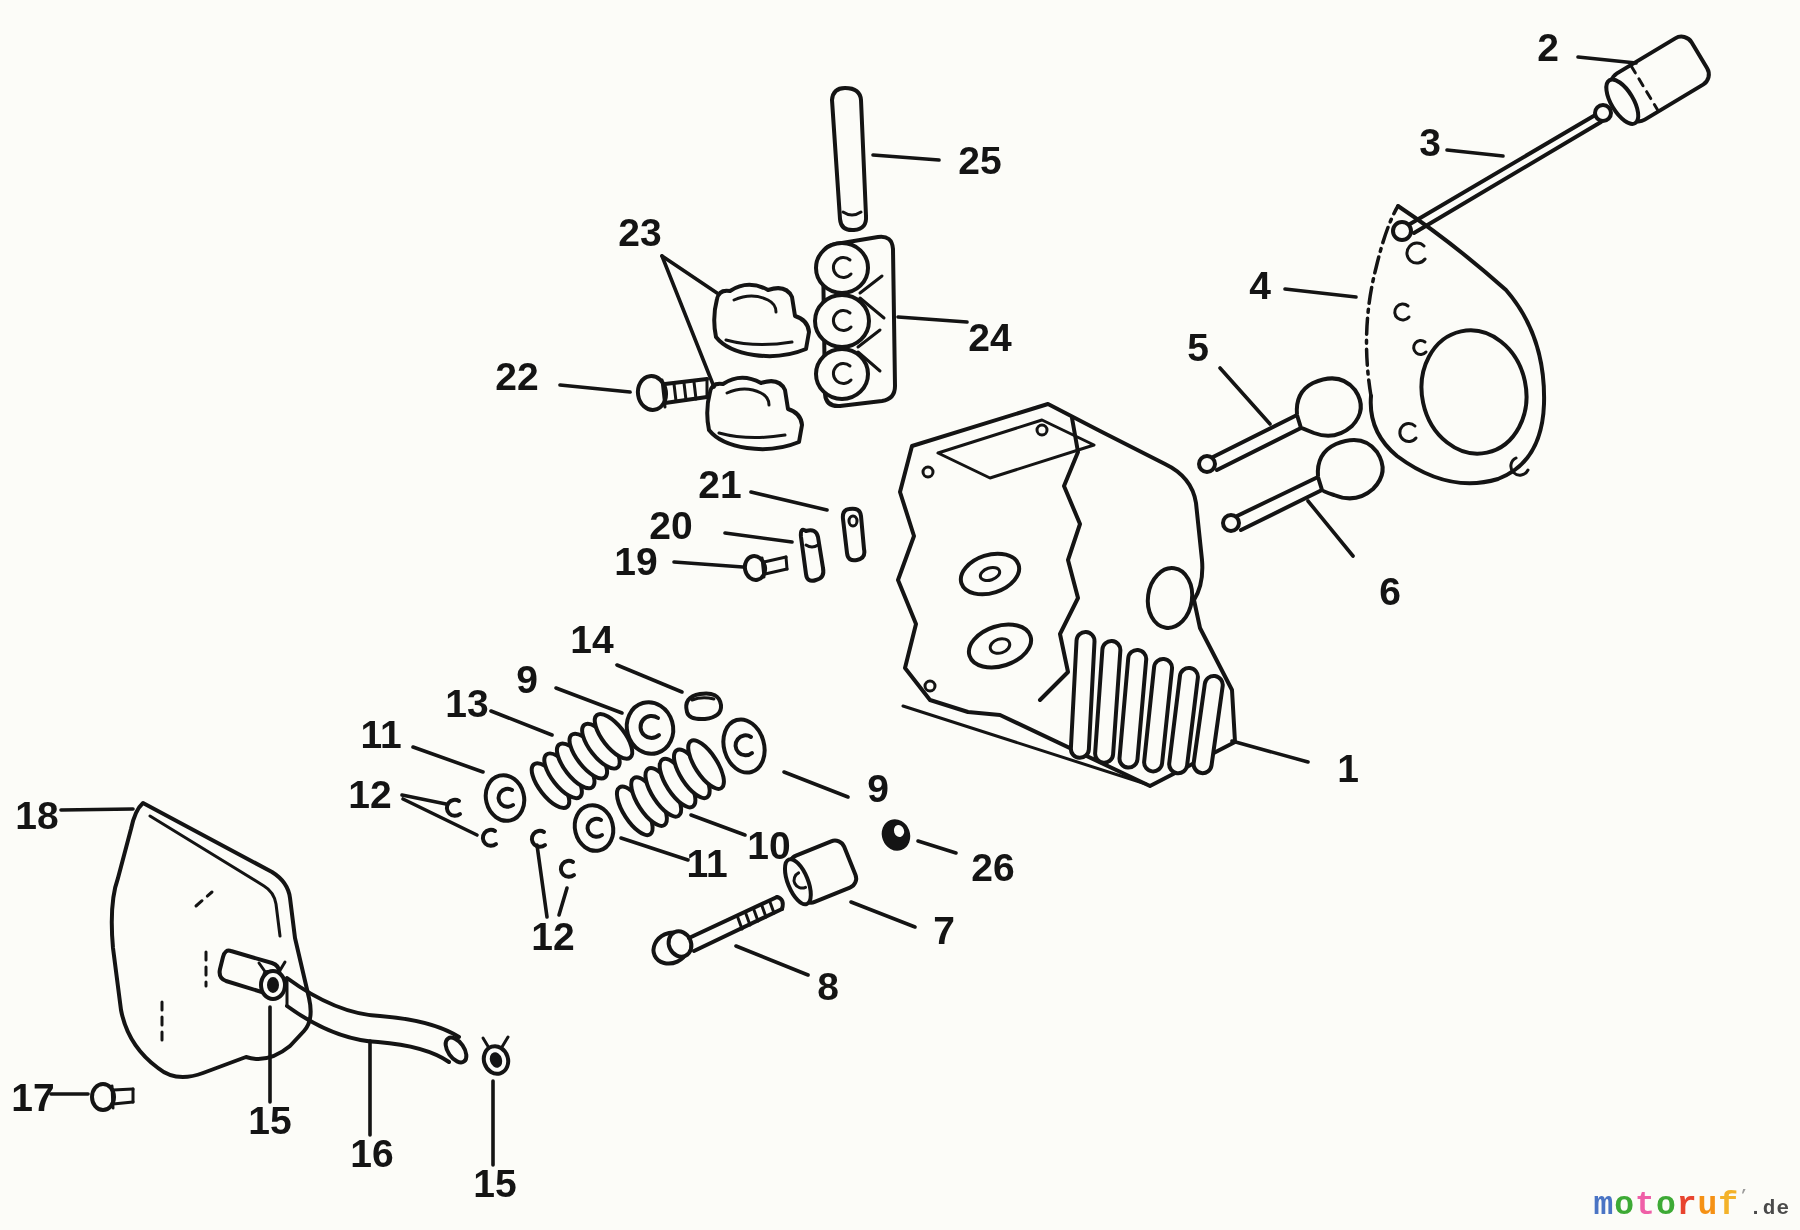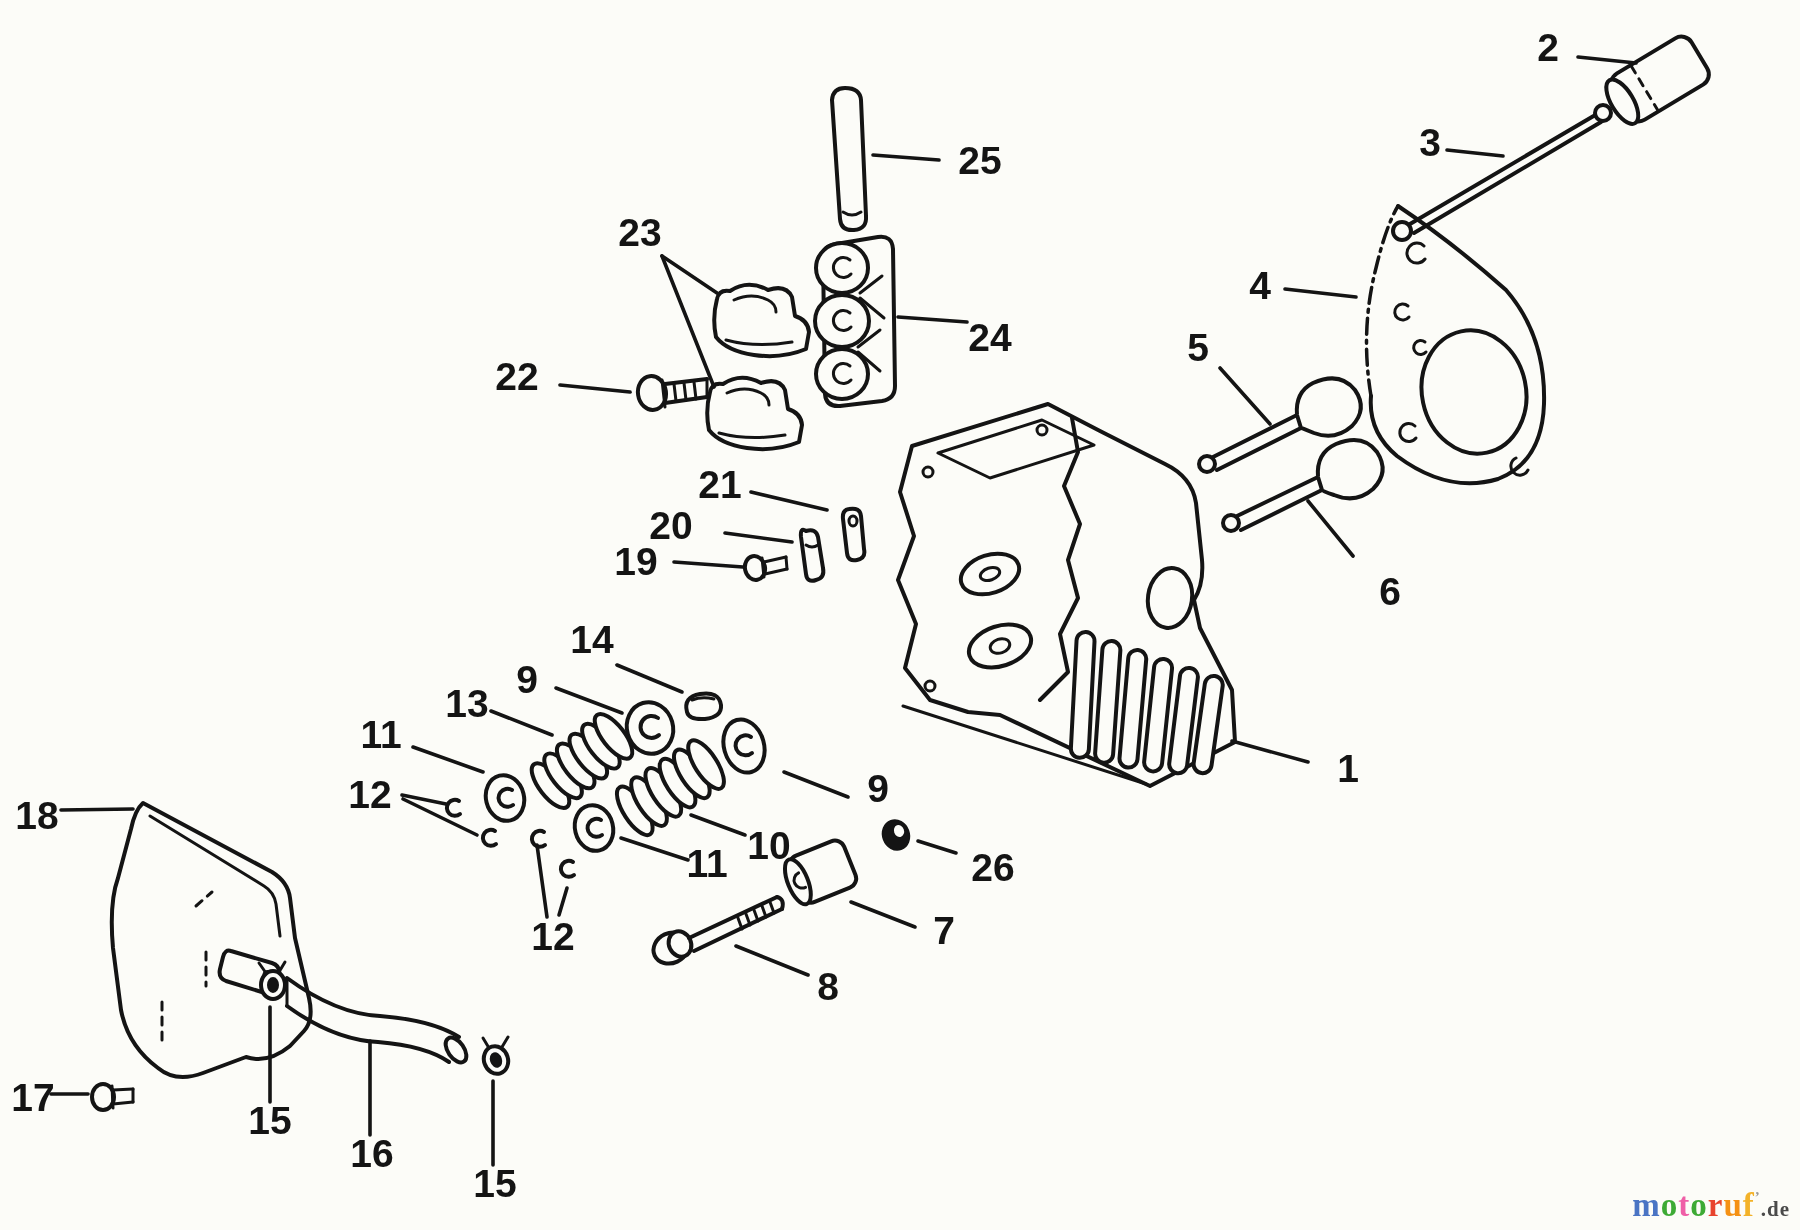--- a/index.html
+++ b/index.html
@@ -8,21 +8,21 @@
   svg{display:block;}
   .ln{fill:none;stroke:#141414;stroke-width:4;stroke-linecap:round;stroke-linejoin:round;}
   .ln2{fill:none;stroke:#141414;stroke-width:3;stroke-linecap:round;stroke-linejoin:round;}
   .wf{fill:#fcfcf8;stroke:#141414;stroke-width:4;stroke-linecap:round;stroke-linejoin:round;}
   .dk{fill:#141414;stroke:#141414;stroke-width:2;}
   .dash{fill:none;stroke:#141414;stroke-width:3;stroke-dasharray:8 7;stroke-linecap:round;}
   .dashdot{fill:none;stroke:#141414;stroke-width:3.5;stroke-dasharray:16 6 3 6;stroke-linecap:round;}
   .leader{stroke:#141414;stroke-width:3.6;stroke-linecap:round;}
   .callout{font-family:"Liberation Sans",sans-serif;font-weight:bold;font-size:39px;fill:#141414;
            text-anchor:middle;dominant-baseline:central;}
-  .watermark{position:absolute;right:10px;bottom:6px;font-family:Liberation Serif, serif;
+  .watermark{position:absolute;right:10px;bottom:6px;font-family:Liberation Mono, monospace;
              font-weight:bold;font-size:33px;letter-spacing:1px;user-select:none;}
   .watermark .suffix{font-size:21px;font-weight:bold;}
   .watermark .tick{font-size:15px;vertical-align:14px;}
 </style>
 </head>
 <body>
 
 <div class="stage">
 <svg id="art" width="1800" height="1230" viewBox="0 0 1800 1230" xmlns="http://www.w3.org/2000/svg">
 

